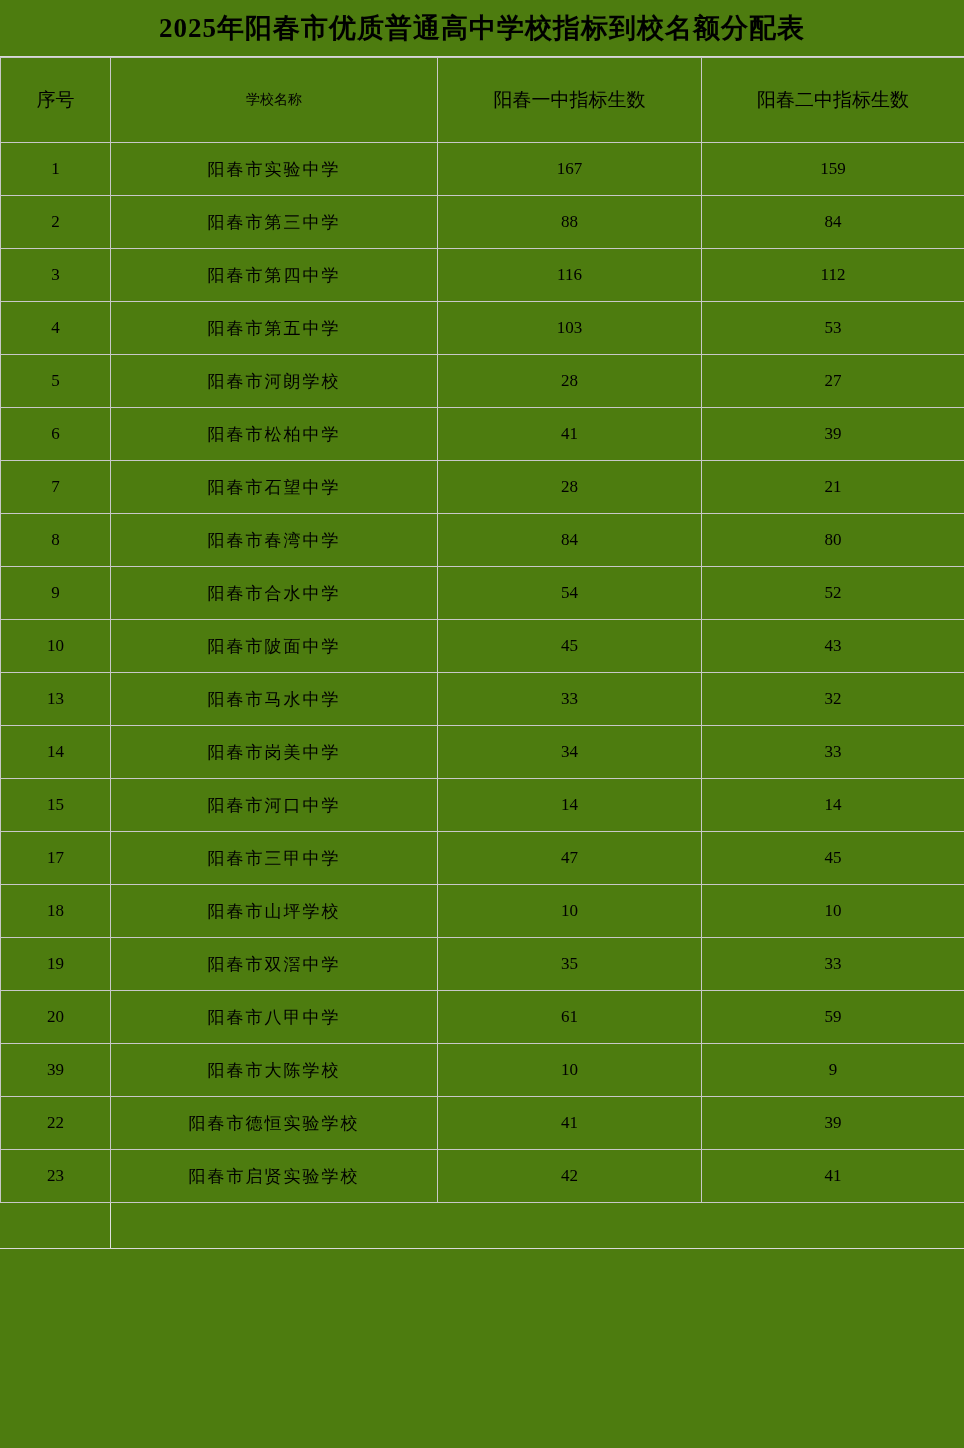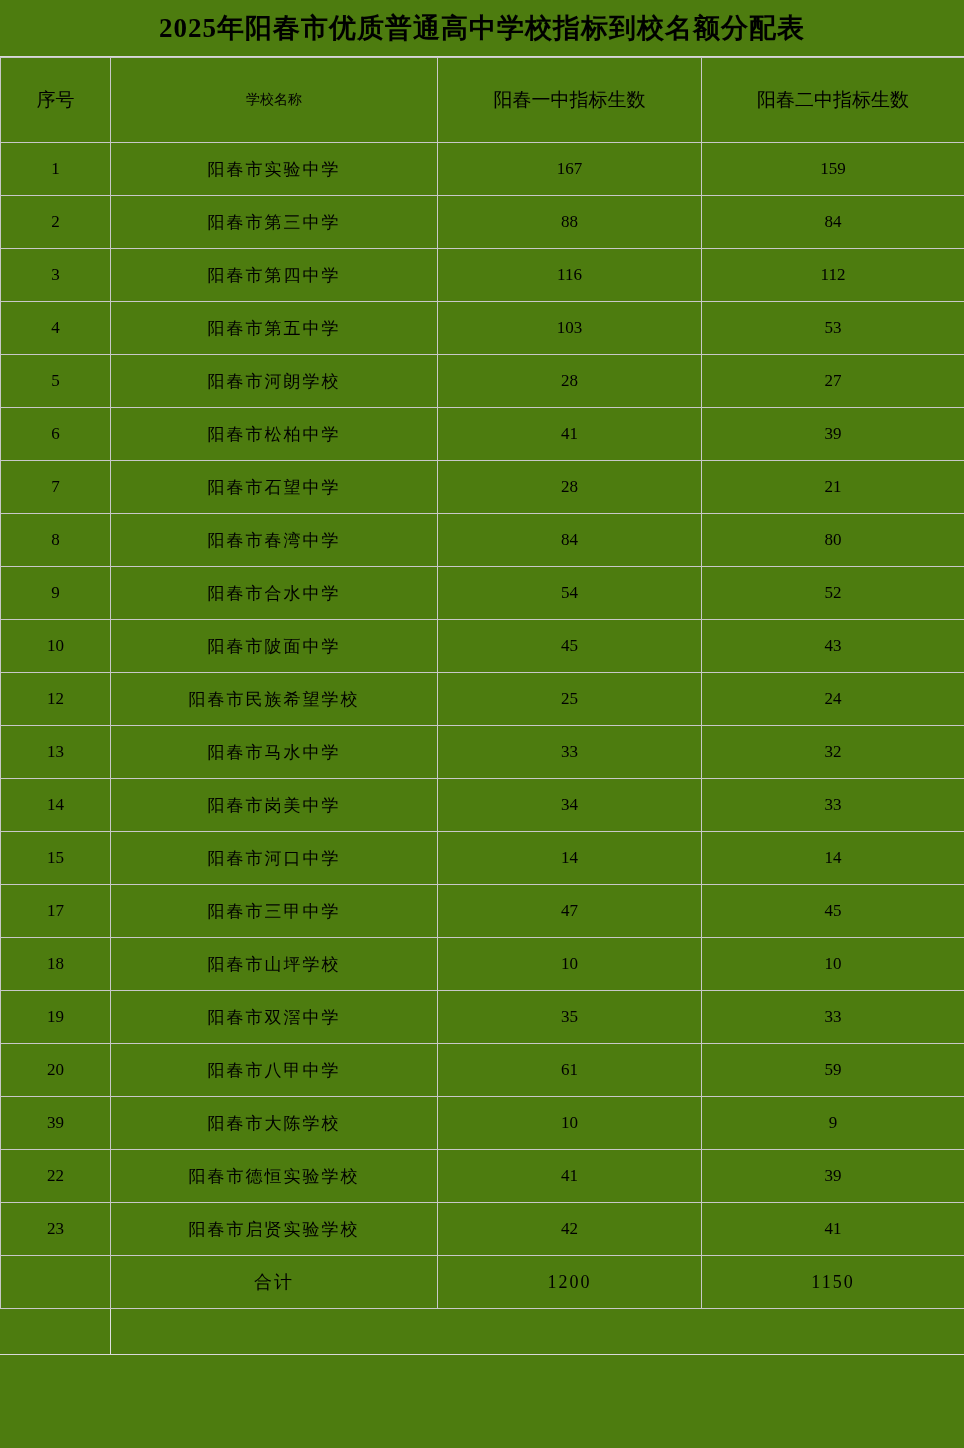--- a/index.html
+++ b/index.html
@@ -171,26 +171,20 @@
         <td class="num-cell">54</td>
         <td class="num-cell">52</td>
       </tr>
       <tr>
         <td class="idx-cell">10</td>
         <td class="school-name">阳春市陂面中学</td>
         <td class="num-cell">45</td>
         <td class="num-cell">43</td>
       </tr>
       <tr>
-        <td class="idx-cell">12</td>
-        <td class="school-name">阳春市民族希望学校</td>
-        <td class="num-cell">25</td>
-        <td class="num-cell">24</td>
-      </tr>
-      <tr>
         <td class="idx-cell">13</td>
         <td class="school-name">阳春市马水中学</td>
         <td class="num-cell">33</td>
         <td class="num-cell">32</td>
       </tr>
       <tr>
         <td class="idx-cell">14</td>
         <td class="school-name">阳春市岗美中学</td>
         <td class="num-cell">34</td>
         <td class="num-cell">33</td>
@@ -237,26 +231,20 @@
         <td class="num-cell">41</td>
         <td class="num-cell">39</td>
       </tr>
       <tr>
         <td class="idx-cell">23</td>
         <td class="school-name">阳春市启贤实验学校</td>
         <td class="num-cell">42</td>
         <td class="num-cell">41</td>
       </tr>
 
-      <tr class="total-row">
-        <td class="idx-cell"></td>
-        <td>合计</td>
-        <td class="num-cell">1200</td>
-        <td class="num-cell">1150</td>
-      </tr>
     </tbody>
   </table>
 
   <div class="bottom-blank">
     <div class="divider"></div>
   </div>
 
 </div>
 
 </body></html>

